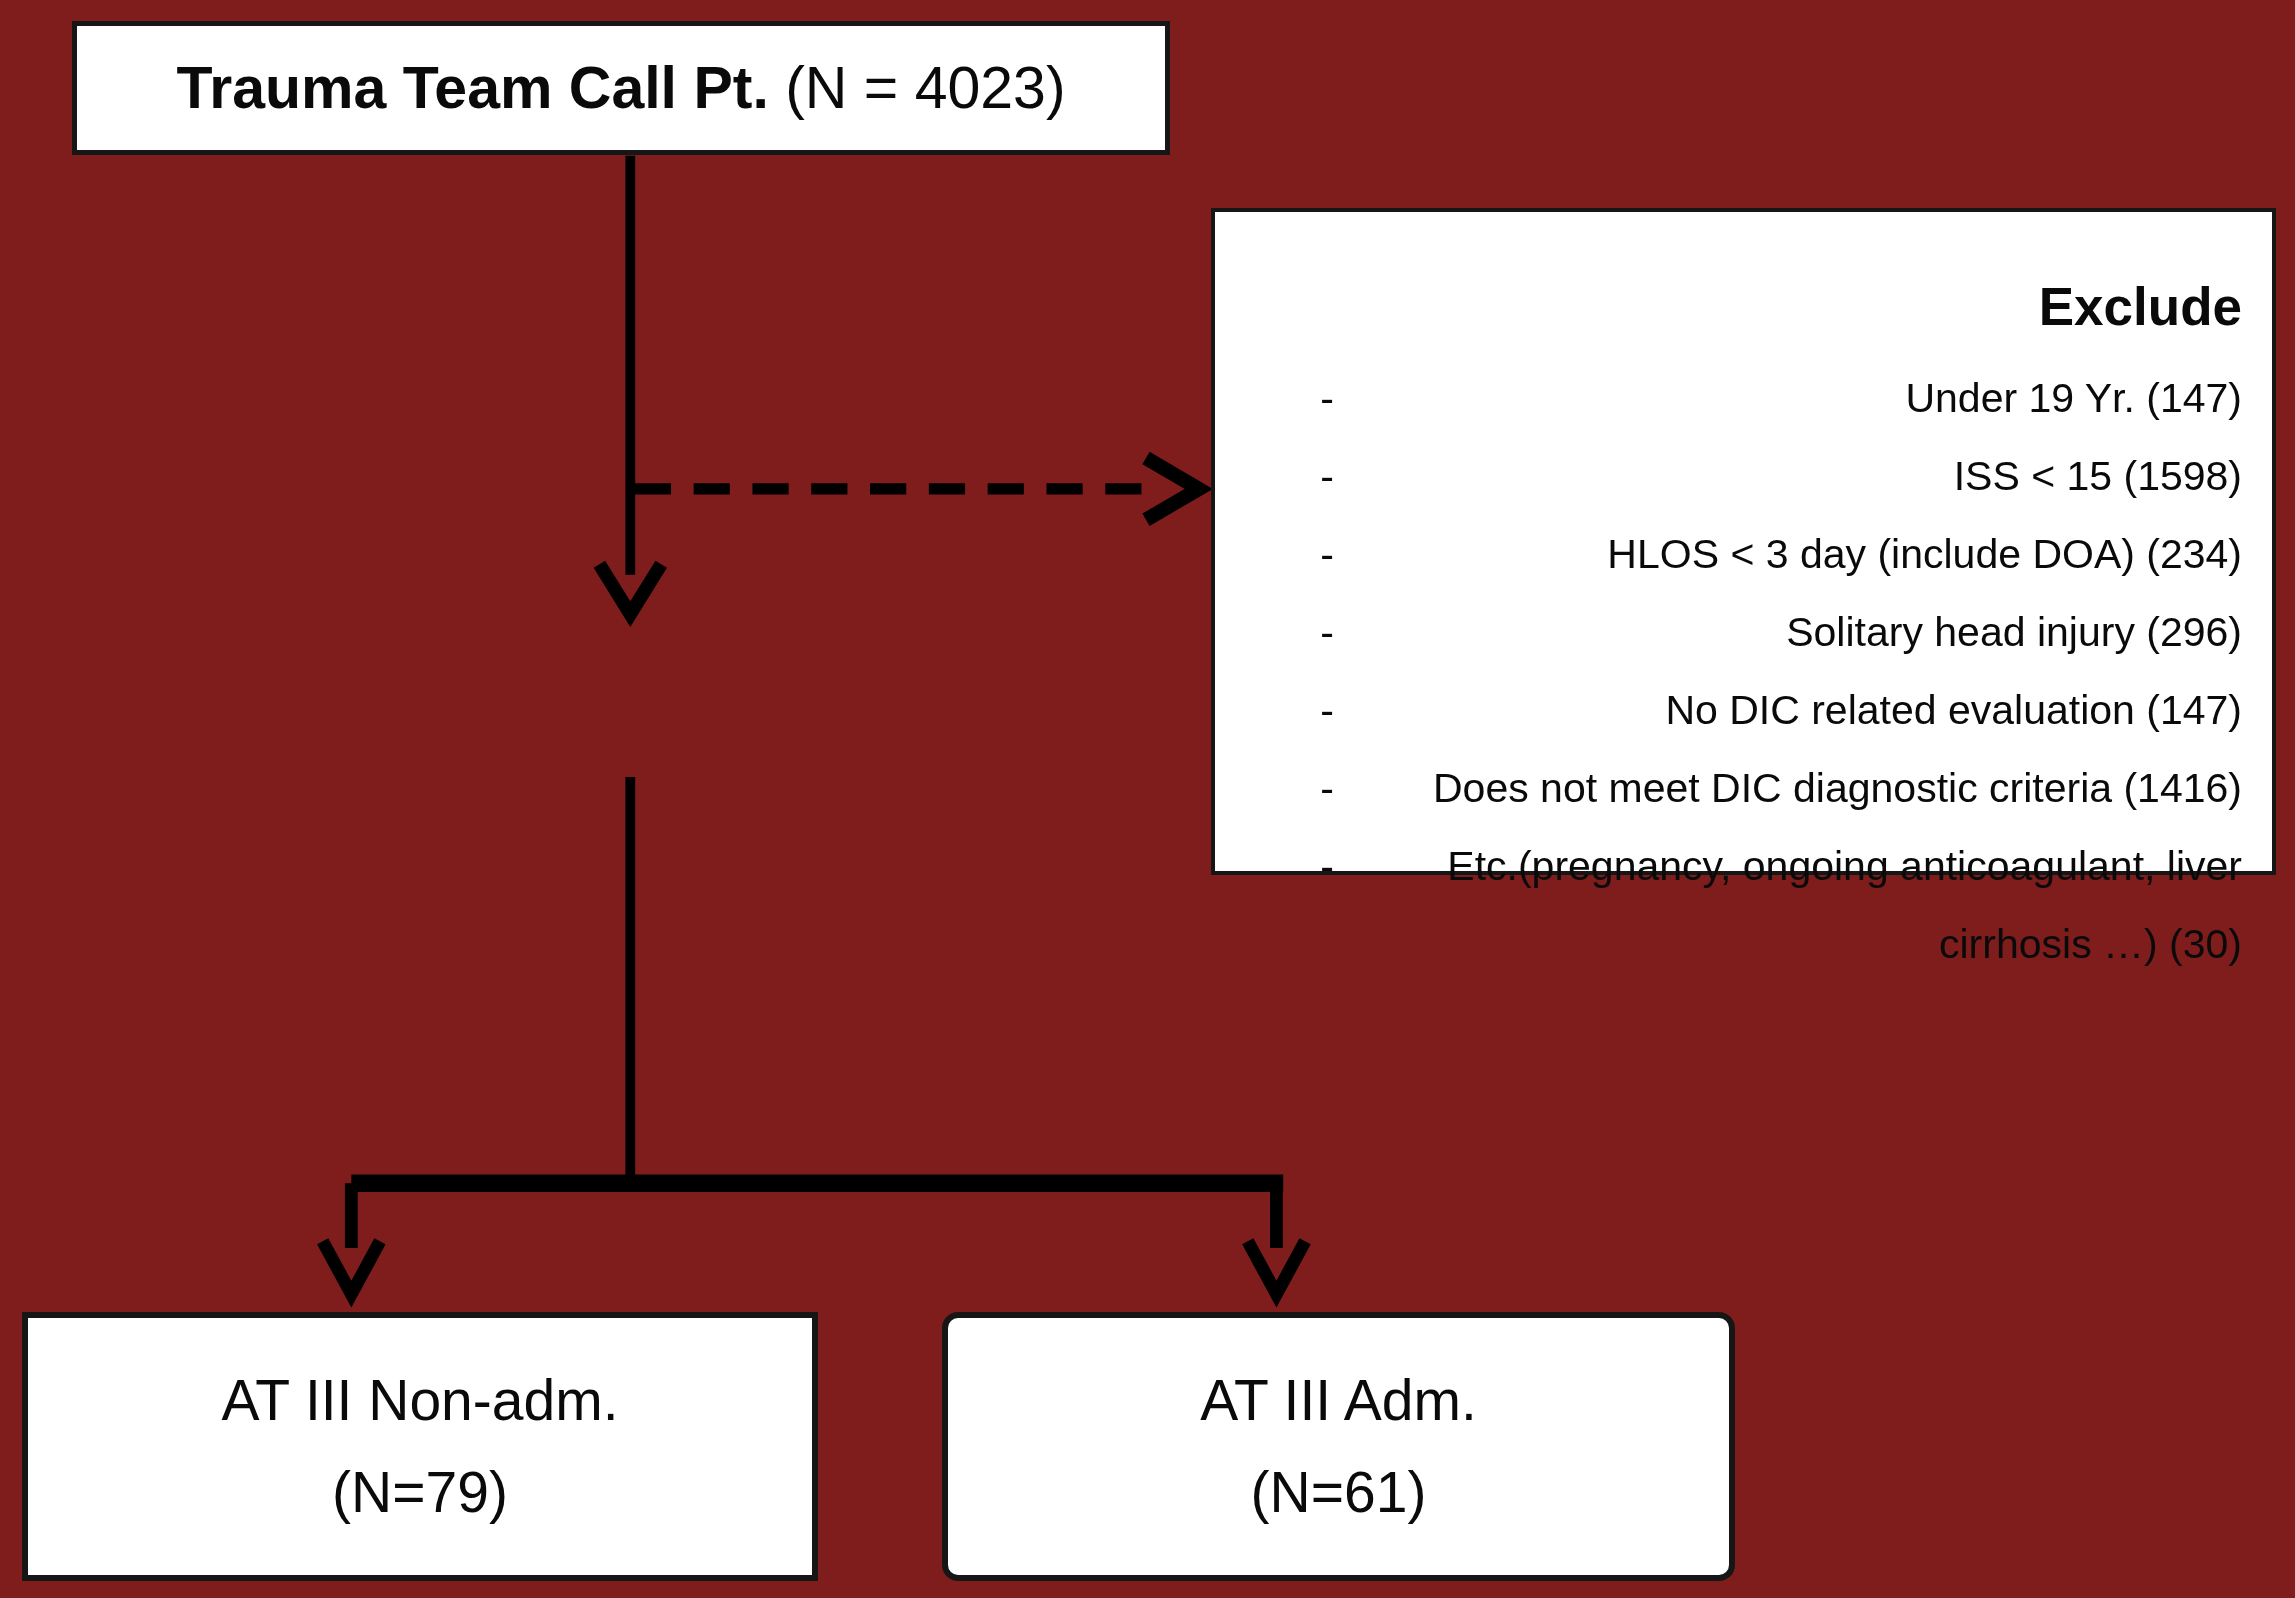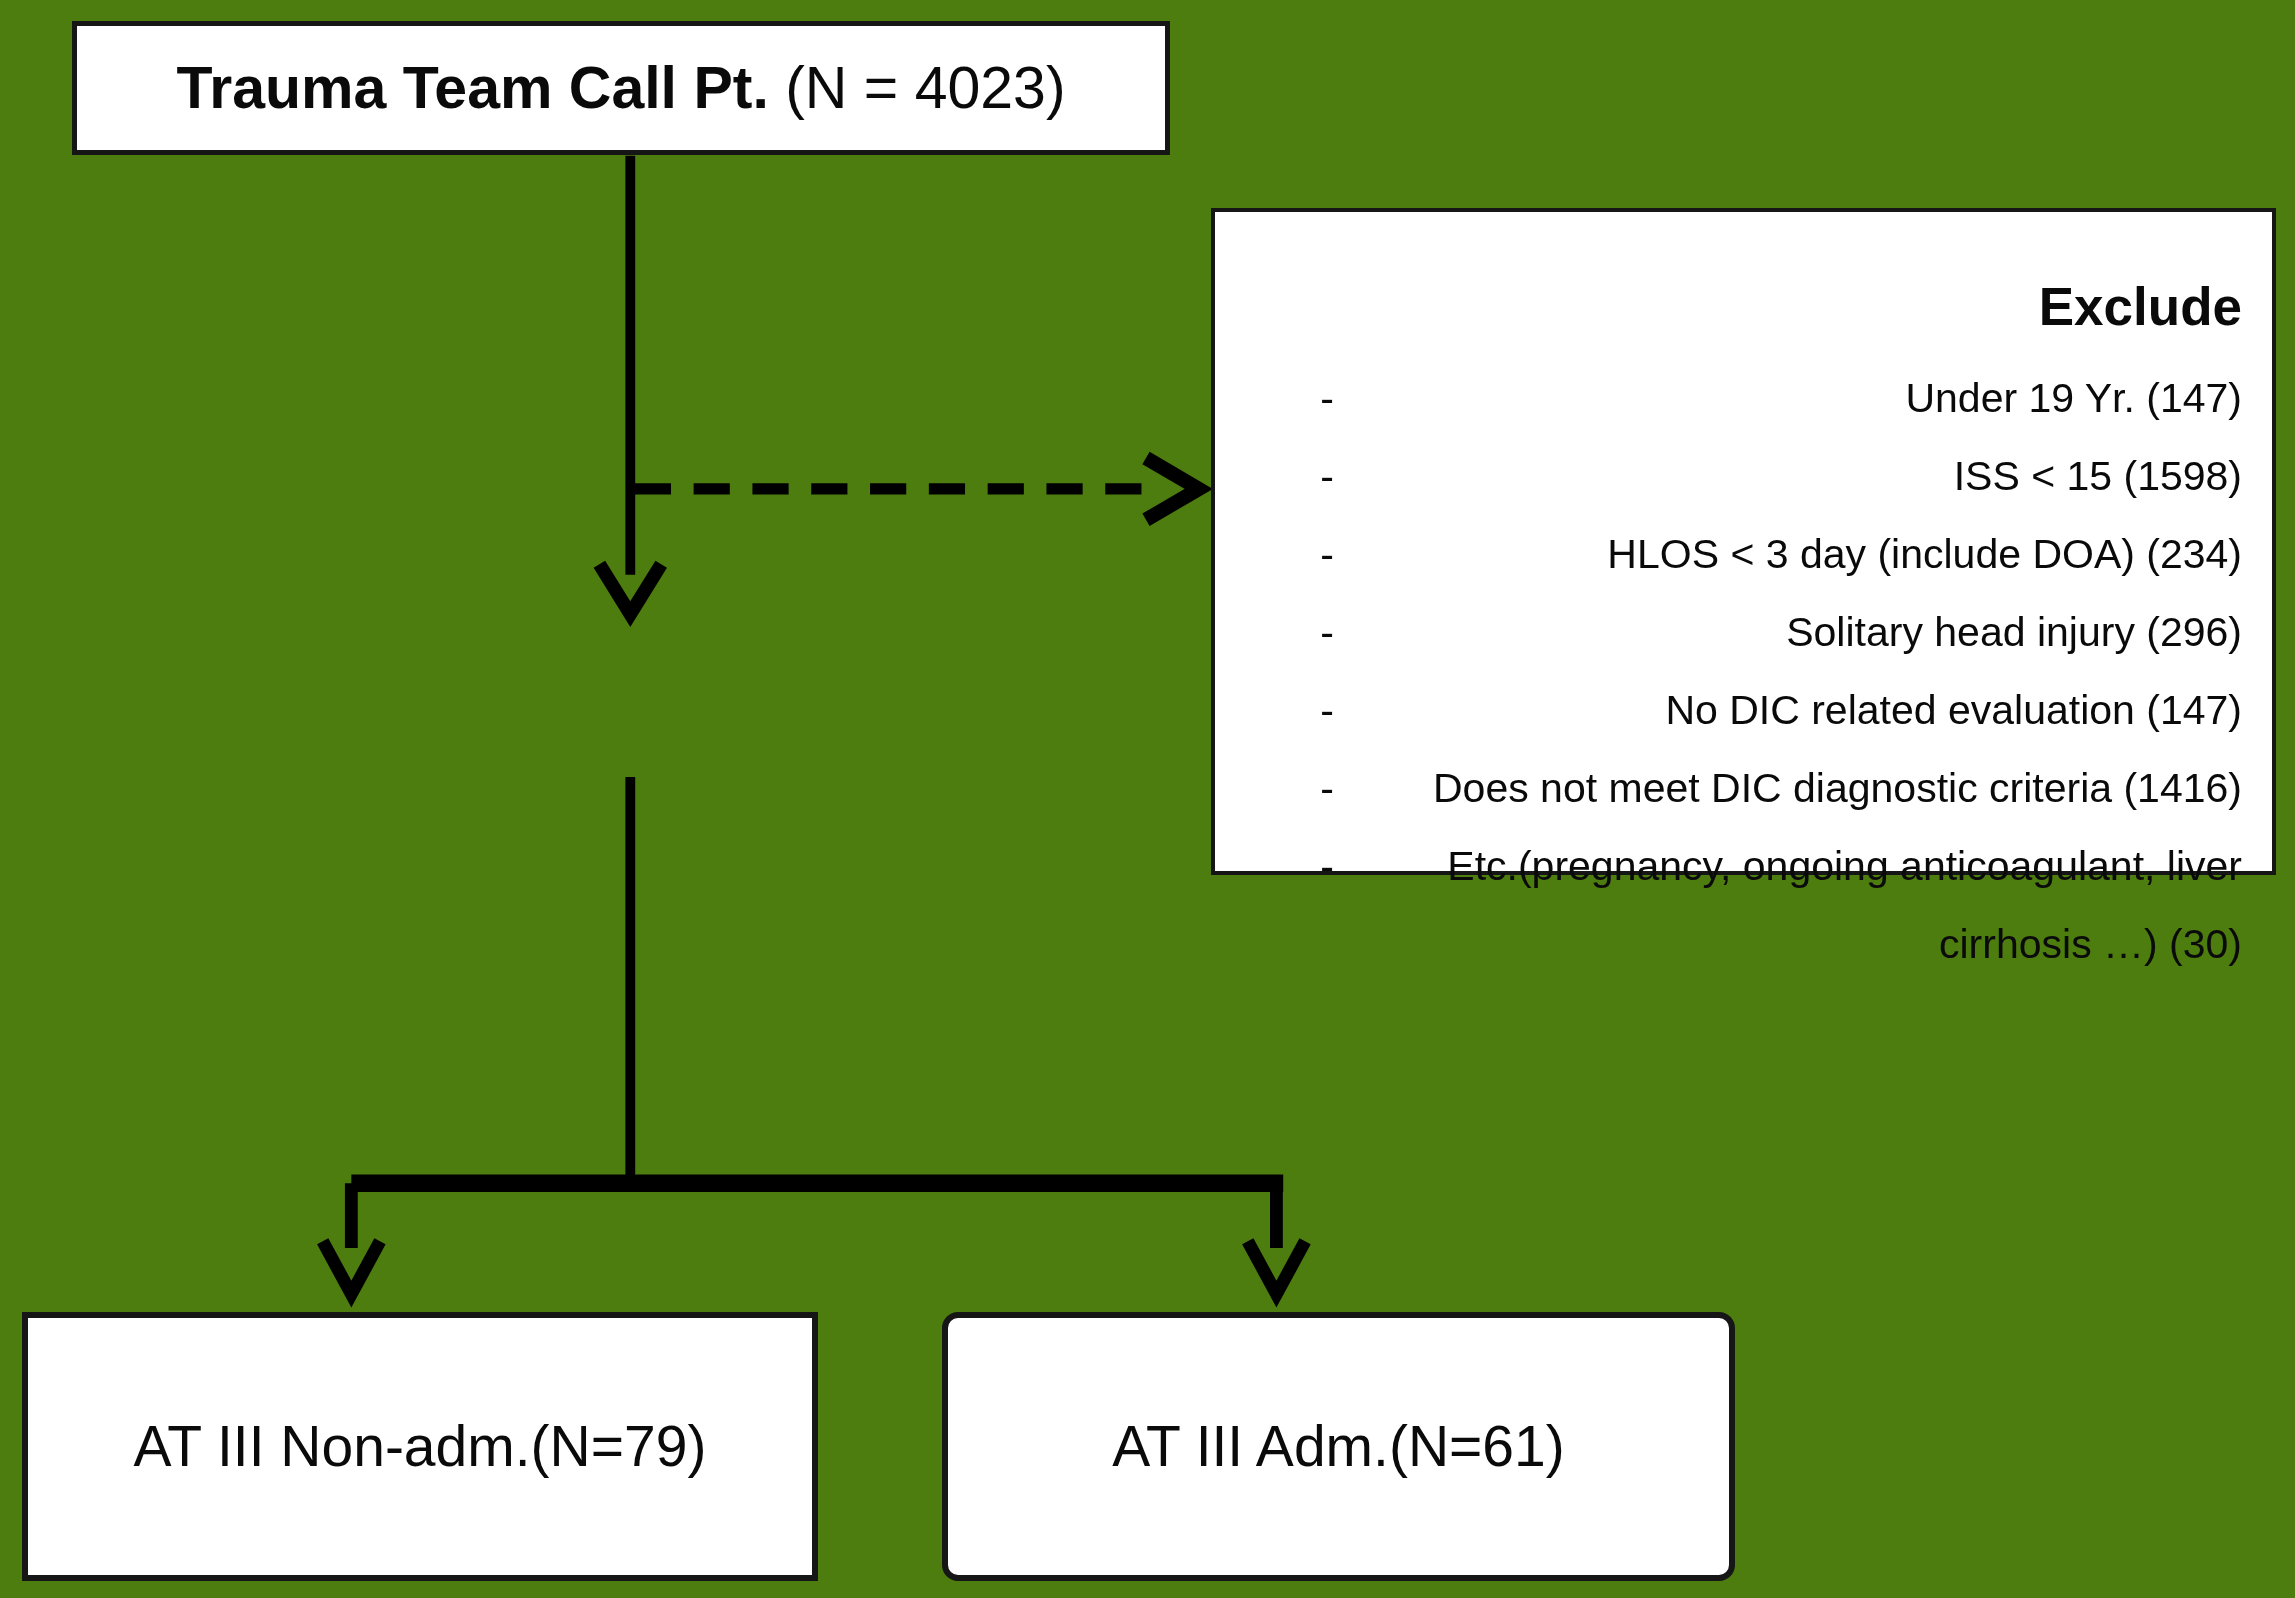--- a/index.html
+++ b/index.html
@@ -4,21 +4,21 @@
 <style>
   html, body {
     margin: 0;
     padding: 0;
     background: #ffffff;
   }
   #canvas {
     position: relative;
     width: 2295px;
     height: 1599px;
-    background: #4d7c0f;
+    background: #7f1d1d;
     font-family: "Liberation Sans", "DejaVu Sans", sans-serif;
     color: #0a0a0a;
     overflow: hidden;
   }
   #connectors {
     position: absolute;
     left: 0;
     top: 0;
     width: 2295px;
     height: 1599px;
@@ -86,21 +86,21 @@
     flex: 0 0 81px;
   }
   .exclude-item .item-text {
     flex: 1 1 auto;
   }
   
   .node--bottom {
     top: 1312px;
     height: 269px;
     border-width: 6px;
-    flex-direction: row;
+    flex-direction: column;
     font-size: 57px;
     line-height: 1.42;
     row-gap: 10.6px;
   }
   .node--left  { left: 22px;   width: 796px; }
   .node--right { left: 942px; width: 793px; border-radius: 16px; }
   .stroke-line {
     stroke: #000000;
     fill: none;
   }

